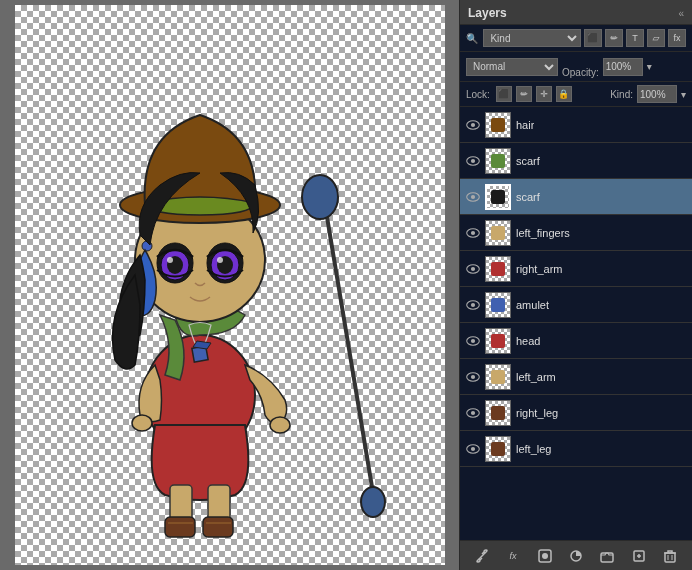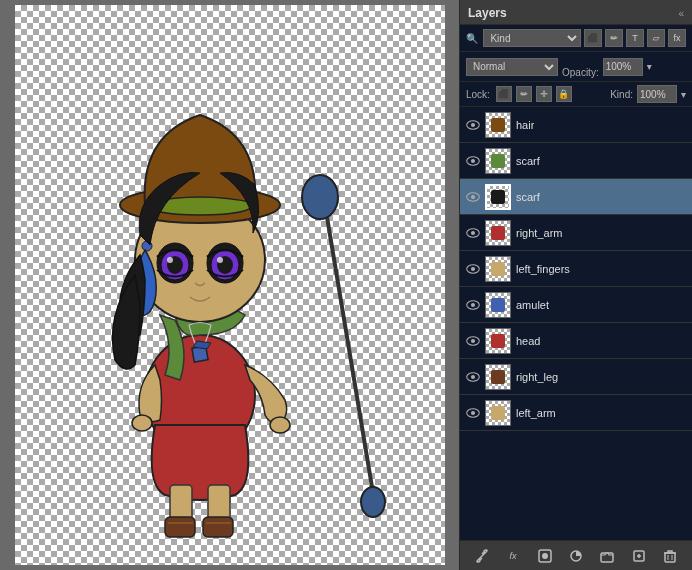--- a/index.html
+++ b/index.html
@@ -448,59 +448,71 @@
         <span class="layer-name">scarf</span>
       </div>
       <div class="layer-item">
         <div class="eye-icon">
           <svg class="eye-svg" viewBox="0 0 20 14" fill="none">
     <ellipse cx="10" cy="7" rx="9" ry="6" stroke="#aaa" stroke-width="1.5" fill="none"></ellipse>
     <circle cx="10" cy="7" r="3" fill="#aaa"></circle>
   </svg>
         </div>
         <div class="layer-thumb" style="position: relative;">
+          <div style="position: absolute; top: 50%; left: 50%; transform: translate(-50%, -50%); width: 14px; height: 14px; background: rgb(200, 168, 106); border-radius: 2px;"></div>
+        </div>
+        <span class="layer-name">left_fingers</span>
+      </div>
+      <div class="layer-item">
+        <div class="eye-icon">
+          <svg class="eye-svg" viewBox="0 0 20 14" fill="none">
+    <ellipse cx="10" cy="7" rx="9" ry="6" stroke="#aaa" stroke-width="1.5" fill="none"></ellipse>
+    <circle cx="10" cy="7" r="3" fill="#aaa"></circle>
+  </svg>
+        </div>
+        <div class="layer-thumb" style="position: relative;">
           <div style="position: absolute; top: 50%; left: 50%; transform: translate(-50%, -50%); width: 14px; height: 14px; background: rgb(176, 48, 48); border-radius: 2px;"></div>
         </div>
         <span class="layer-name">right_arm</span>
       </div>
       <div class="layer-item">
         <div class="eye-icon">
           <svg class="eye-svg" viewBox="0 0 20 14" fill="none">
     <ellipse cx="10" cy="7" rx="9" ry="6" stroke="#aaa" stroke-width="1.5" fill="none"></ellipse>
     <circle cx="10" cy="7" r="3" fill="#aaa"></circle>
   </svg>
         </div>
         <div class="layer-thumb" style="position: relative;">
+          <div style="position: absolute; top: 50%; left: 50%; transform: translate(-50%, -50%); width: 14px; height: 14px; background: rgb(64, 96, 176); border-radius: 2px;"></div>
+        </div>
+        <span class="layer-name">amulet</span>
+      </div>
+      <div class="layer-item">
+        <div class="eye-icon">
+          <svg class="eye-svg" viewBox="0 0 20 14" fill="none">
+    <ellipse cx="10" cy="7" rx="9" ry="6" stroke="#aaa" stroke-width="1.5" fill="none"></ellipse>
+    <circle cx="10" cy="7" r="3" fill="#aaa"></circle>
+  </svg>
+        </div>
+        <div class="layer-thumb" style="position: relative;">
+          <div style="position: absolute; top: 50%; left: 50%; transform: translate(-50%, -50%); width: 14px; height: 14px; background: rgb(176, 48, 48); border-radius: 2px;"></div>
+        </div>
+        <span class="layer-name">head</span>
+      </div>
+      <div class="layer-item">
+        <div class="eye-icon">
+          <svg class="eye-svg" viewBox="0 0 20 14" fill="none">
+    <ellipse cx="10" cy="7" rx="9" ry="6" stroke="#aaa" stroke-width="1.5" fill="none"></ellipse>
+    <circle cx="10" cy="7" r="3" fill="#aaa"></circle>
+  </svg>
+        </div>
+        <div class="layer-thumb" style="position: relative;">
           <div style="position: absolute; top: 50%; left: 50%; transform: translate(-50%, -50%); width: 14px; height: 14px; background: rgb(200, 168, 106); border-radius: 2px;"></div>
         </div>
-        <span class="layer-name">left_fingers</span>
-      </div>
-      <div class="layer-item">
-        <div class="eye-icon">
-          <svg class="eye-svg" viewBox="0 0 20 14" fill="none">
-    <ellipse cx="10" cy="7" rx="9" ry="6" stroke="#aaa" stroke-width="1.5" fill="none"></ellipse>
-    <circle cx="10" cy="7" r="3" fill="#aaa"></circle>
-  </svg>
-        </div>
-        <div class="layer-thumb" style="position: relative;">
-          <div style="position: absolute; top: 50%; left: 50%; transform: translate(-50%, -50%); width: 14px; height: 14px; background: rgb(64, 96, 176); border-radius: 2px;"></div>
-        </div>
-        <span class="layer-name">amulet</span>
-      </div>
-      <div class="layer-item">
-        <div class="eye-icon">
-          <svg class="eye-svg" viewBox="0 0 20 14" fill="none">
-    <ellipse cx="10" cy="7" rx="9" ry="6" stroke="#aaa" stroke-width="1.5" fill="none"></ellipse>
-    <circle cx="10" cy="7" r="3" fill="#aaa"></circle>
-  </svg>
-        </div>
-        <div class="layer-thumb" style="position: relative;">
-          <div style="position: absolute; top: 50%; left: 50%; transform: translate(-50%, -50%); width: 14px; height: 14px; background: rgb(176, 48, 48); border-radius: 2px;"></div>
-        </div>
-        <span class="layer-name">head</span>
+        <span class="layer-name">left_arm</span>
       </div>
       <div class="layer-item">
         <div class="eye-icon">
           <svg class="eye-svg" viewBox="0 0 20 14" fill="none">
     <ellipse cx="10" cy="7" rx="9" ry="6" stroke="#aaa" stroke-width="1.5" fill="none"></ellipse>
     <circle cx="10" cy="7" r="3" fill="#aaa"></circle>
   </svg>
         </div>
         <div class="layer-thumb" style="position: relative;">
           <div style="position: absolute; top: 50%; left: 50%; transform: translate(-50%, -50%); width: 14px; height: 14px; background: rgb(107, 58, 31); border-radius: 2px;"></div>
@@ -508,23 +520,23 @@
         <span class="layer-name">right_leg</span>
       </div>
       <div class="layer-item">
         <div class="eye-icon">
           <svg class="eye-svg" viewBox="0 0 20 14" fill="none">
     <ellipse cx="10" cy="7" rx="9" ry="6" stroke="#aaa" stroke-width="1.5" fill="none"></ellipse>
     <circle cx="10" cy="7" r="3" fill="#aaa"></circle>
   </svg>
         </div>
         <div class="layer-thumb" style="position: relative;">
-          <div style="position: absolute; top: 50%; left: 50%; transform: translate(-50%, -50%); width: 14px; height: 14px; background: rgb(200, 168, 106); border-radius: 2px;"></div>
-        </div>
-        <span class="layer-name">left_arm</span>
+          <div style="position: absolute; top: 50%; left: 50%; transform: translate(-50%, -50%); width: 14px; height: 14px; background: rgb(107, 58, 31); border-radius: 2px;"></div>
+        </div>
+        <span class="layer-name">left_leg</span>
       </div>
     </div>
 
   <div class="layers-bottom">
     <div class="bottom-btn" title="Link layers">
       <svg width="14" height="14" viewBox="0 0 14 14" fill="none">
         <path d="M5 9 L3 11 Q1 13 3 13 Q5 13 5 11 L7 9" stroke="#bbb" stroke-width="1.5" fill="none"></path>
         <path d="M9 5 L11 3 Q13 1 11 1 Q9 1 9 3 L7 5" stroke="#bbb" stroke-width="1.5" fill="none"></path>
         <line x1="5" y1="9" x2="9" y2="5" stroke="#bbb" stroke-width="1.5"></line>
       </svg>

